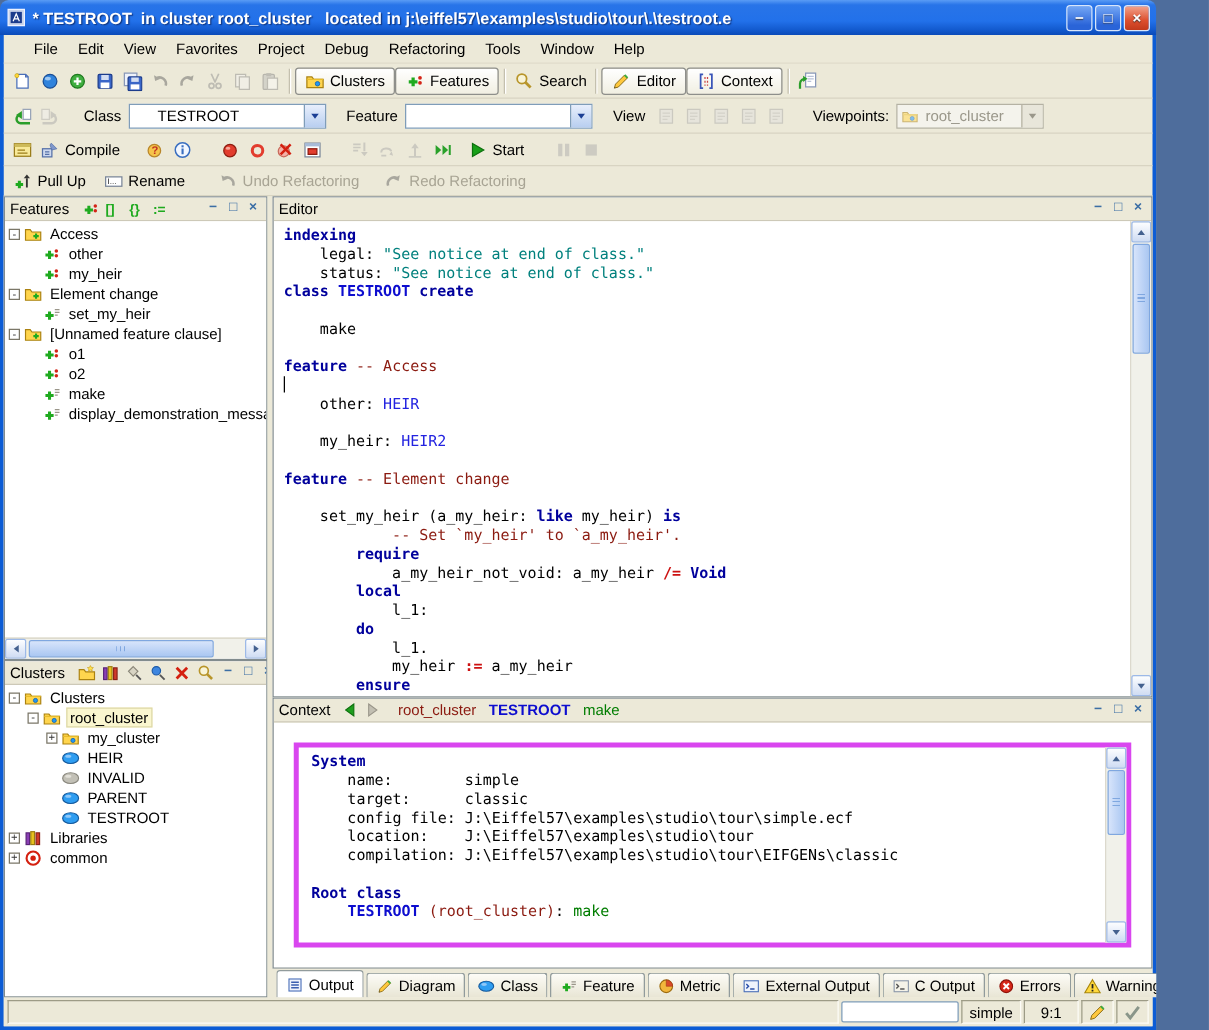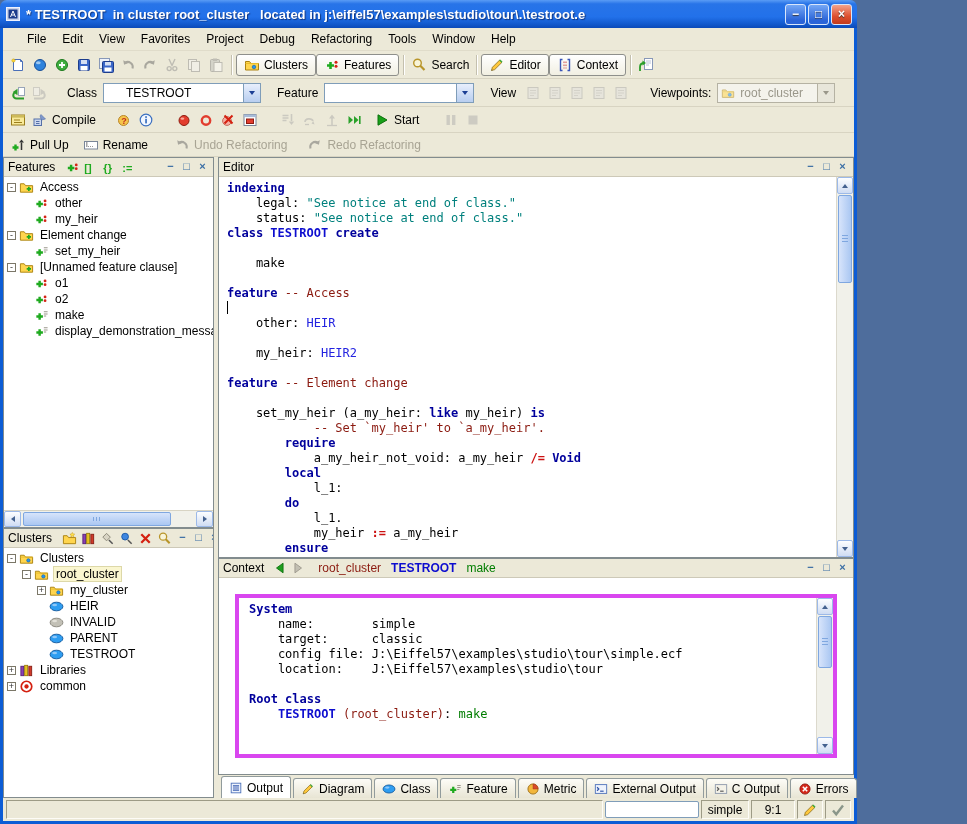--- a/index.html
+++ b/index.html
@@ -1,17 +1,17 @@
 <!DOCTYPE html>
 <html><head>
 <meta charset="utf-8">
 <style>
   html,body{margin:0;padding:0;background:#4e6d9c;}
   *{box-sizing:border-box;}
-  .window{width:857px;height:824px;display:flex;flex-direction:column;font-family:"Liberation Sans",sans-serif;font-size:12px;color:#000;position:relative;overflow:hidden;}
+  .window{width:925px;height:824px;display:flex;flex-direction:column;font-family:"Liberation Sans",sans-serif;font-size:12px;color:#000;position:relative;overflow:hidden;}
   
   .titlebar{height:28px;display:flex;align-items:center;gap:5px;padding:0 5px;border-radius:7px 7px 0 0;
     background:linear-gradient(180deg,#5a9cf5 0%,#2874e8 14%,#2271ea 60%,#1259cd 86%,#0b4ab8 100%);}
   .app-icon{width:17px;height:17px;flex:0 0 auto;}
   .title-text{flex:1;color:#fff;font-weight:bold;font-size:13px;white-space:pre;overflow:hidden;text-overflow:ellipsis;text-shadow:1px 1px 1px #10357e;}
   .winbtns{display:flex;gap:2px;}
   .wbtn{width:21px;height:21px;border:1px solid #d8e6fb;border-radius:3px;color:#fff;font-weight:bold;display:flex;align-items:center;justify-content:center;font-size:12px;line-height:1;text-shadow:0 1px 1px #333;}
   .wbtn.min,.wbtn.max{background:linear-gradient(180deg,#74a7f5,#2a64d8 80%);}
   .wbtn.close{background:linear-gradient(180deg,#f2a38c,#dd4f2e 60%,#c23a1c);}
   
@@ -955,20 +955,21 @@
               <span class="pwbtn">×</span>
             </span>
           </div>
           <div class="ctx-wrap">
             <div class="code" id="context-code">
                 <div class="code-line"><span class="cd-k">System</span></div>
                 <div class="code-line"><span class="cd-p">    name:        simple</span></div>
                 <div class="code-line"><span class="cd-p">    target:      classic</span></div>
                 <div class="code-line"><span class="cd-p">    config file: J:\Eiffel57\examples\studio\tour\simple.ecf</span></div>
                 <div class="code-line"><span class="cd-p">    location:    J:\Eiffel57\examples\studio\tour</span></div>
+                <div class="code-line"><span class="cd-p">    compilation: J:\Eiffel57\examples\studio\tour\EIFGENs\classic</span></div>
                 <div class="code-line">&nbsp;</div>
                 <div class="code-line"><span class="cd-k">Root class</span></div>
                 <div class="code-line"><span class="cd-p">    </span><span class="cd-c">TESTROOT</span><span class="cd-p"> </span><span class="cd-m">(root_cluster)</span><span class="cd-p">: </span><span class="cd-g">make</span></div>
               </div>
             <div class="vscroll">
               <span class="scrbtn arr-up up">
                   <i></i>
                 </span>
               <span class="vthumb" style="top:18px;height:52px;"></span>
               <span class="scrbtn arr-down down">

